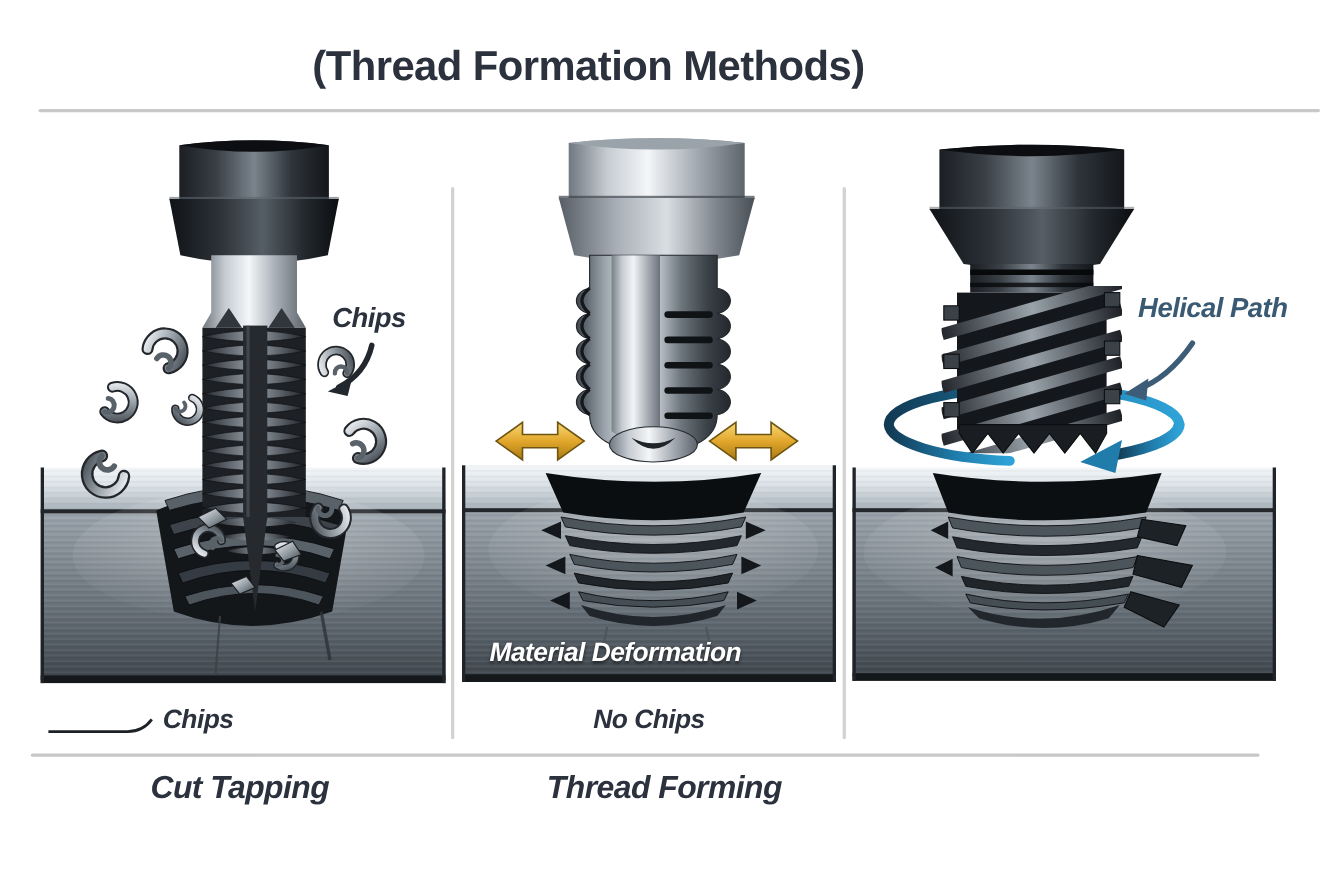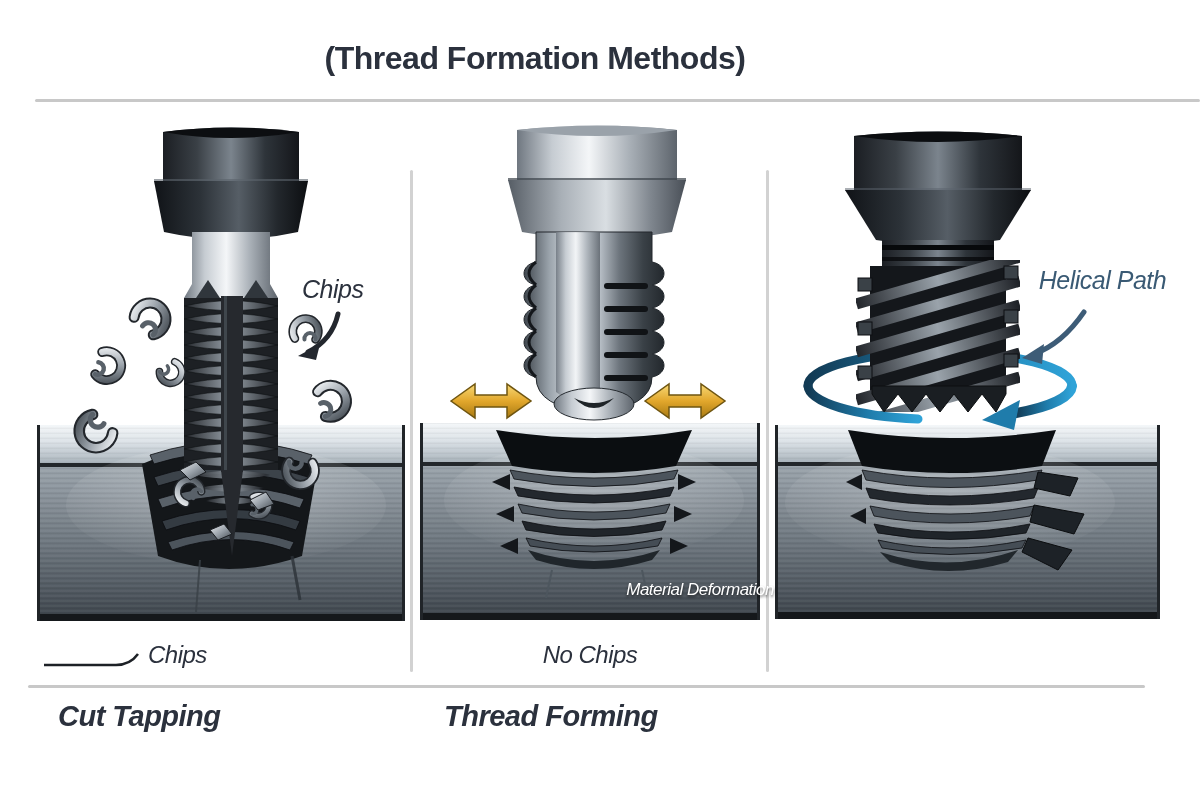--- a/index.html
+++ b/index.html
@@ -2,31 +2,31 @@
 <html><head>
 <meta charset="utf-8">
 <style>
   html,body{margin:0;padding:0;background:#e9e9e9;}
   #stage{
     position:relative;width:1200px;height:800px;background:#ffffff;
     overflow:hidden;font-family:"Liberation Sans",sans-serif;
   }
   .txt{position:absolute;color:#2b313d;line-height:1.05;white-space:nowrap;}
   #title{top:42px;left:185px;width:700px;text-align:center;
-    font-size:32px;font-weight:bold;letter-spacing:-0.5px;}
+    font-size:38px;font-weight:bold;letter-spacing:-0.5px;}
   .divider-h{position:absolute;background:#c8c8c8;height:3px;border-radius:2px;}
   .divider-v{position:absolute;background:#d2d2d2;width:3px;border-radius:2px;}
-  .annot{font-style:italic;font-weight:normal;font-size:25px;letter-spacing:-0.5px;}
+  .annot{font-style:italic;font-weight:bold;font-size:25px;letter-spacing:-0.5px;}
   #chips-top{top:276px;left:302px;}
   #chips-bottom{top:642px;left:148px;font-size:24px;}
-  #material-label{top:581px;left:464px;width:310px;text-align:right;color:#ffffff;
-    font-size:17px;text-shadow:0 2px 3px rgba(0,0,0,0.65);}
+  #material-label{top:581px;left:445px;width:310px;text-align:left;color:#ffffff;
+    font-size:24px;text-shadow:0 2px 3px rgba(0,0,0,0.65);}
   #nochips-label{top:642px;left:460px;width:260px;text-align:center;font-size:24px;}
   #helical-label{top:267px;left:1010px;width:185px;text-align:center;color:#3a5a74;}
-  .method-label{top:701px;width:320px;text-align:left;
+  .method-label{top:701px;width:320px;text-align:center;
     font-size:29px;font-weight:bold;font-style:italic;letter-spacing:-0.5px;}
   #label-cut{left:58px;}
   #label-form{left:444px;}
   #label-mill{left:778px;}
   svg{position:absolute;display:block;}
 </style>
 </head>
 <body>
 
 <div id="stage">

